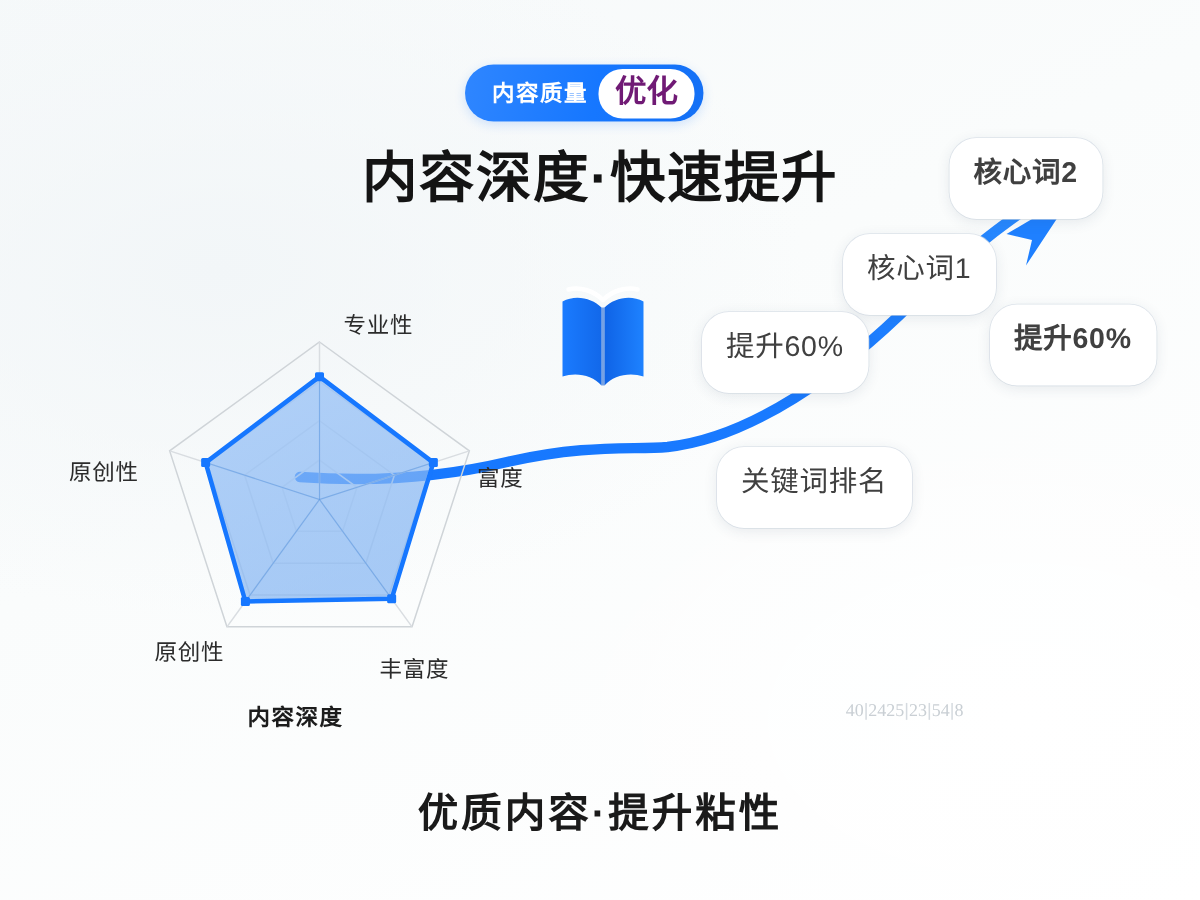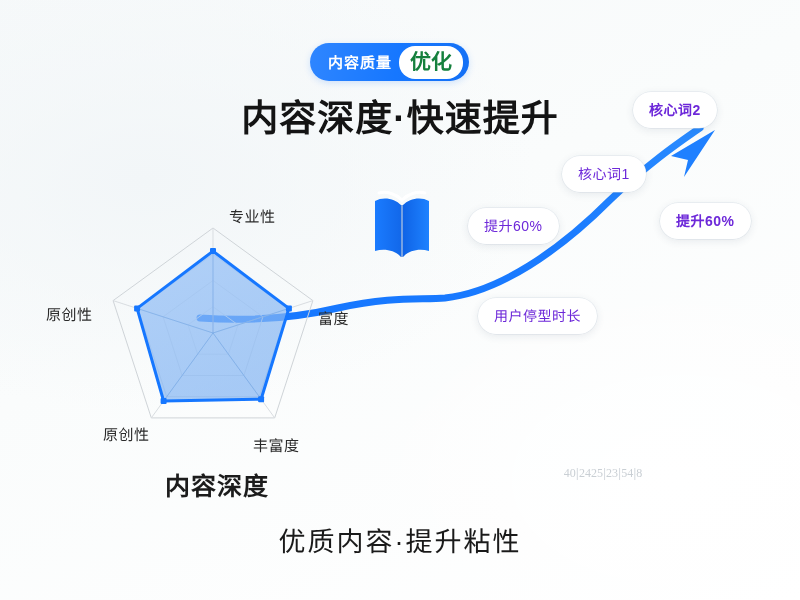--- a/index.html
+++ b/index.html
@@ -43,21 +43,21 @@
     color: #ffffff;
     font-size: 15px;
     font-weight: 700;
     letter-spacing: 1px;
     line-height: 1;
     white-space: nowrap;
   }
   .badge-chip {
     margin-left: 7px;
     background: #ffffff;
-    color: #15803d;
+    color: #701a75;
     font-size: 21px;
     font-weight: 700;
     line-height: 1;
     border-radius: 16px;
     padding: 5px 11px 7px 11px;
     white-space: nowrap;
   }
 
   
   .headline {
@@ -74,21 +74,21 @@
   }
 
   
   .footer-line {
     position: absolute;
     left: 0;
     right: 0;
     top: 520px;
     text-align: center;
     font-size: 27px;
-    font-weight: 400;
+    font-weight: 700;
     color: #1a1a1a;
     letter-spacing: 2px;
     white-space: nowrap;
   }
 
   
   #radar-wrap {
     position: absolute;
     left: 48px;
     top: 215px;
@@ -100,21 +100,21 @@
     font-size: 15px;
     color: #2b2b2b;
     white-space: nowrap;
     letter-spacing: 0.5px;
   }
 
   .depth-label {
     position: absolute;
     left: 165px;
     top: 466px;
-    font-size: 25px;
+    font-size: 15px;
     font-weight: 700;
     color: #1c1c1c;
     letter-spacing: 1px;
     white-space: nowrap;
   }
 
   
   #curve-svg {
     position: absolute;
     left: 0;
@@ -131,23 +131,23 @@
     top: 188px;
     width: 62px;
     height: 74px;
   }
 
   
   .tag-pill {
     position: absolute;
     background: #ffffff;
     border-radius: 18px;
-    padding: 7px 16px 9px 16px;
-    font-size: 14px;
-    color: #6d28d9;
+    padding: 7px 16px 19px 16px;
+    font-size: 19px;
+    color: #404040;
     white-space: nowrap;
     box-shadow: 0 2px 9px rgba(40,60,90,0.10), 0 0 0 0.5px rgba(220,228,235,0.8);
     letter-spacing: 0.5px;
   }
   .tag-strong { font-weight: 700; }
 
   
   #tick-scale {
     position: absolute;
     left: 418px;
@@ -264,21 +264,21 @@
     <span class="badge-chip">优化</span>
   </div>
 
   <div class="headline">内容深度·快速提升</div>
 
   <div id="tag-layer">
       <div class="tag-pill tag-strong" style="left: 633px; top: 92px;">核心词2</div>
       <div class="tag-pill" style="left: 562px; top: 156px;">核心词1</div>
       <div class="tag-pill" style="left: 468px; top: 208px;">提升60%</div>
       <div class="tag-pill tag-strong" style="left: 660px; top: 203px;">提升60%</div>
-      <div class="tag-pill" style="left: 478px; top: 298px;">用户停型时长</div>
+      <div class="tag-pill" style="left: 478px; top: 298px;">关键词排名</div>
     </div>
 
   <div class="depth-label">内容深度</div>
 
   <div id="tick-scale">
       <span class="tick-item">40</span>
       <span class="tick-mark">|</span>
       <span class="tick-item">24</span>
       <span class="tick-item">25</span>
       <span class="tick-mark">|</span>

